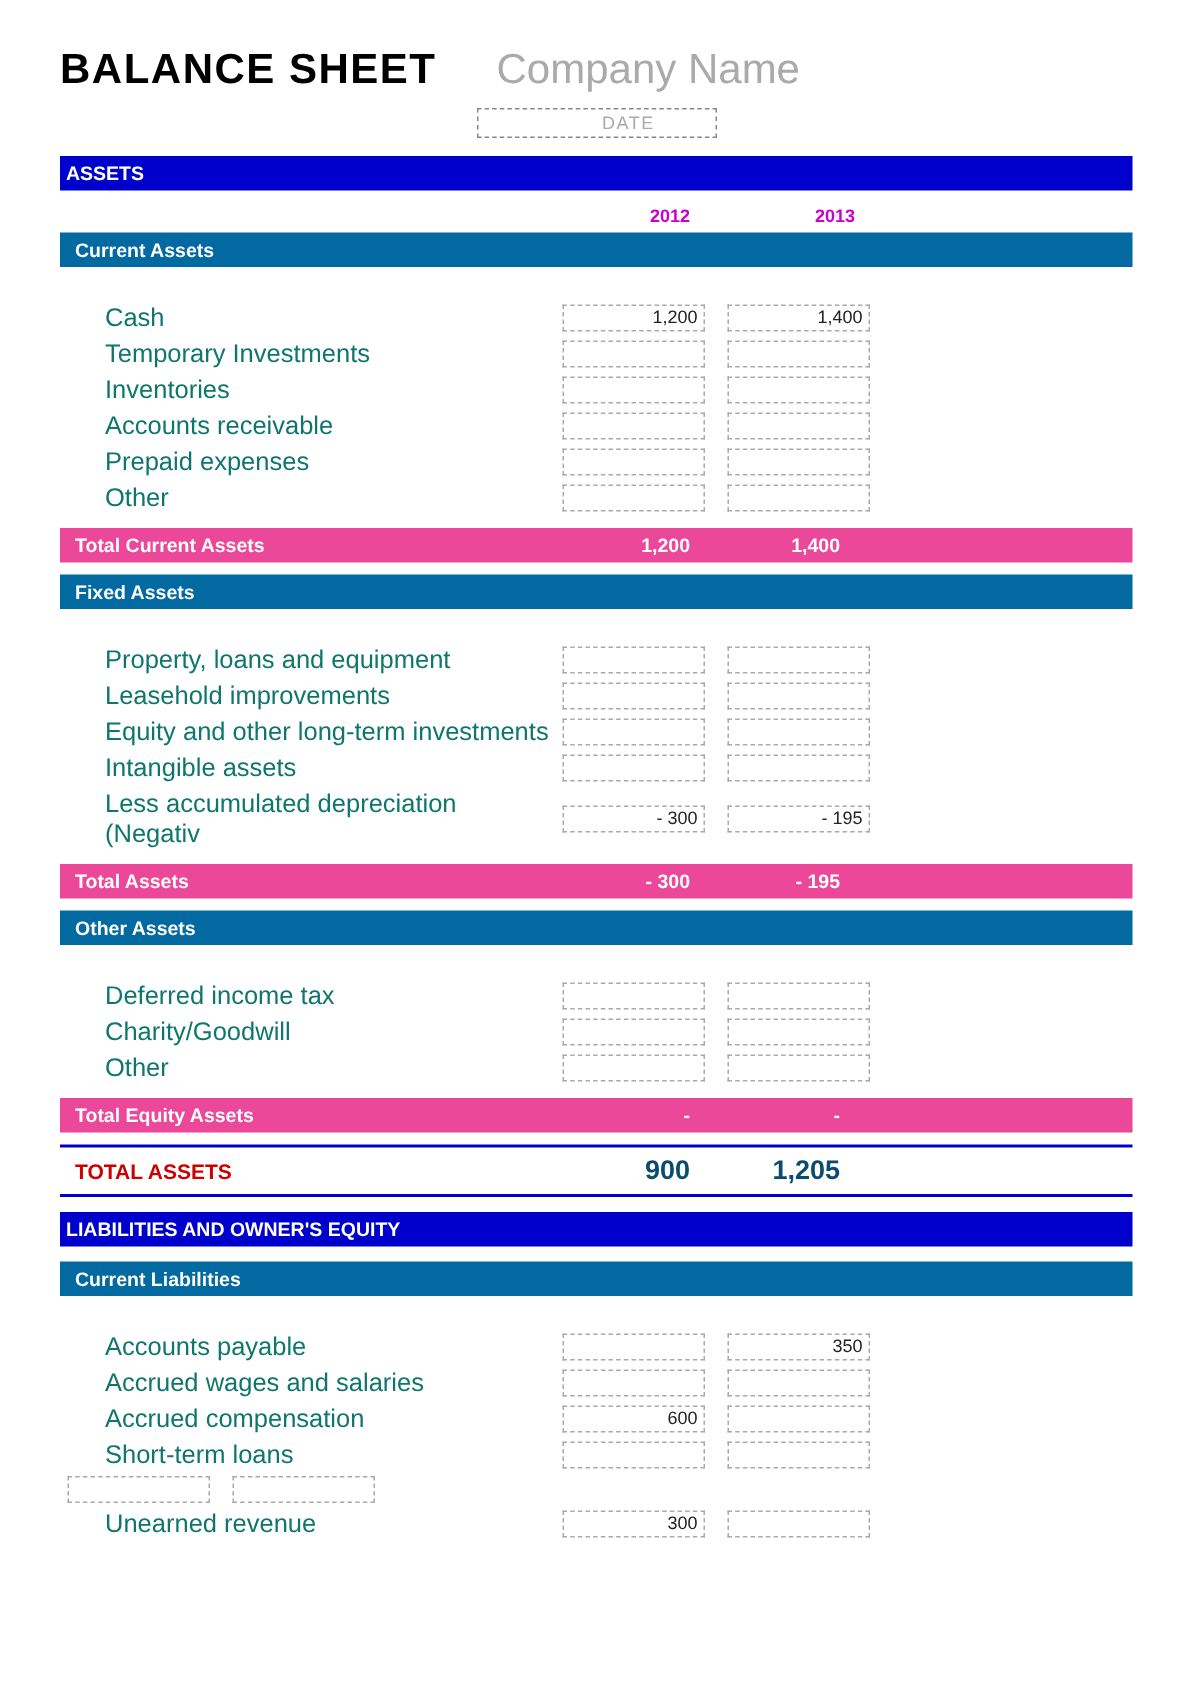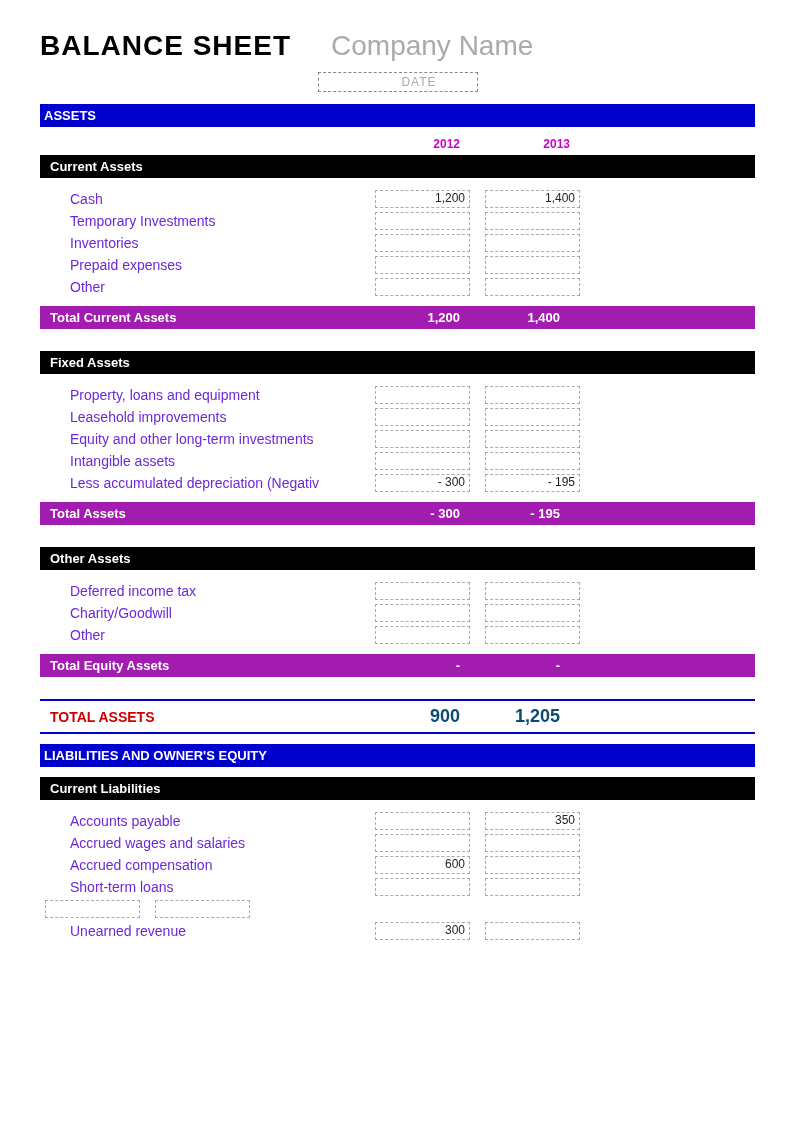--- a/index.html
+++ b/index.html
@@ -49,26 +49,26 @@
     
     .section-header-blue {
       background: #0000cc;
       color: #fff;
       font-weight: bold;
       font-size: 13px;
       padding: 4px 4px;
       margin-bottom: 2px;
     }
     .section-header-gray {
-      background: #000000;
+      background: #0369a1;
       color: #fff;
       font-weight: bold;
       font-size: 13px;
       padding: 4px 10px;
-      margin-bottom: 2px;
+      margin-bottom: 14px;
     }
 
     
     .year-row {
       display: flex;
       padding: 4px 0;
     }
     .year-label-col {
       flex: 0 0 330px;
     }
@@ -84,22 +84,22 @@
     
     .line-item {
       display: flex;
       align-items: center;
       padding: 2px 0;
       min-height: 22px;
     }
     .line-label {
       flex: 0 0 330px;
       padding-left: 30px;
-      color: #6d28d9;
-      font-size: 14px;
+      color: #0f766e;
+      font-size: 17px;
     }
     .line-val-2012 {
       flex: 0 0 110px;
       text-align: right;
       padding-right: 10px;
     }
     .line-val-2013 {
       flex: 0 0 110px;
       text-align: right;
       padding-right: 10px;
@@ -113,26 +113,26 @@
       padding-right: 4px;
       font-size: 12px;
       color: #222;
       vertical-align: middle;
     }
 
     
     .total-row {
       display: flex;
       align-items: center;
-      background: #a21caf;
+      background: #ec4899;
       color: #fff;
       font-weight: bold;
       font-size: 13px;
       padding: 4px 10px;
-      margin-bottom: 14px;
+      margin-bottom: 0;
     }
     .total-label {
       flex: 0 0 320px;
     }
     .total-val {
       flex: 0 0 100px;
       text-align: right;
       padding-right: 10px;
       color: #fff;
     }
@@ -203,20 +203,25 @@
       <div class="line-label">Temporary Investments</div>
       <div class="line-val-2012"><span class="input-cell"></span></div>
       <div class="line-val-2013"><span class="input-cell"></span></div>
     </div>
     <div class="line-item">
       <div class="line-label">Inventories</div>
       <div class="line-val-2012"><span class="input-cell"></span></div>
       <div class="line-val-2013"><span class="input-cell"></span></div>
     </div>
     <div class="line-item">
+      <div class="line-label">Accounts receivable</div>
+      <div class="line-val-2012"><span class="input-cell"></span></div>
+      <div class="line-val-2013"><span class="input-cell"></span></div>
+    </div>
+    <div class="line-item">
       <div class="line-label">Prepaid expenses</div>
       <div class="line-val-2012"><span class="input-cell"></span></div>
       <div class="line-val-2013"><span class="input-cell"></span></div>
     </div>
     <div class="line-item">
       <div class="line-label">Other</div>
       <div class="line-val-2012"><span class="input-cell"></span></div>
       <div class="line-val-2013"><span class="input-cell"></span></div>
     </div>
   </div>

